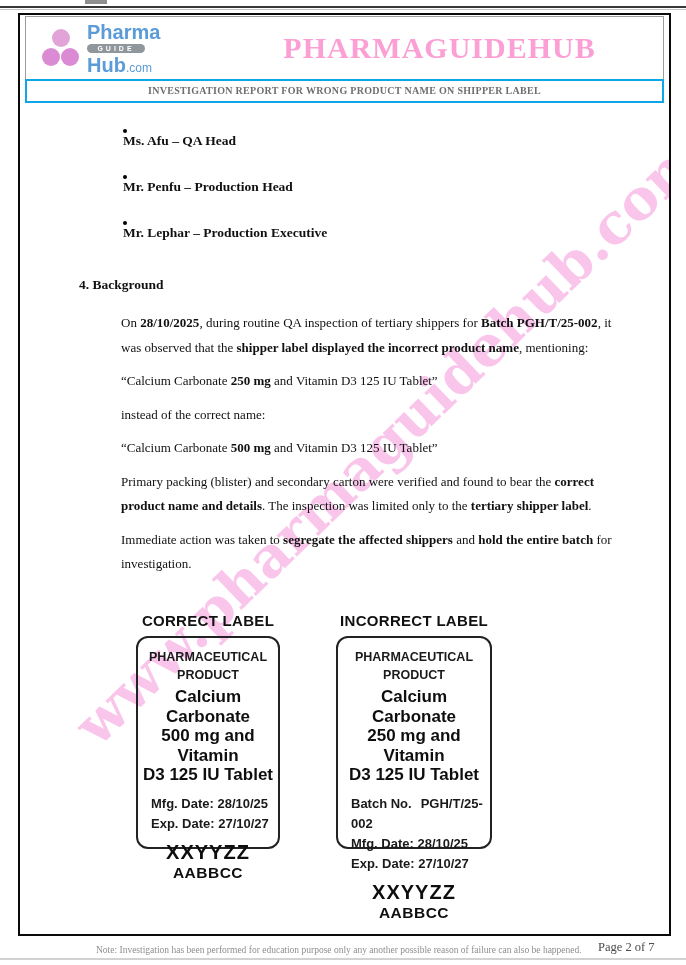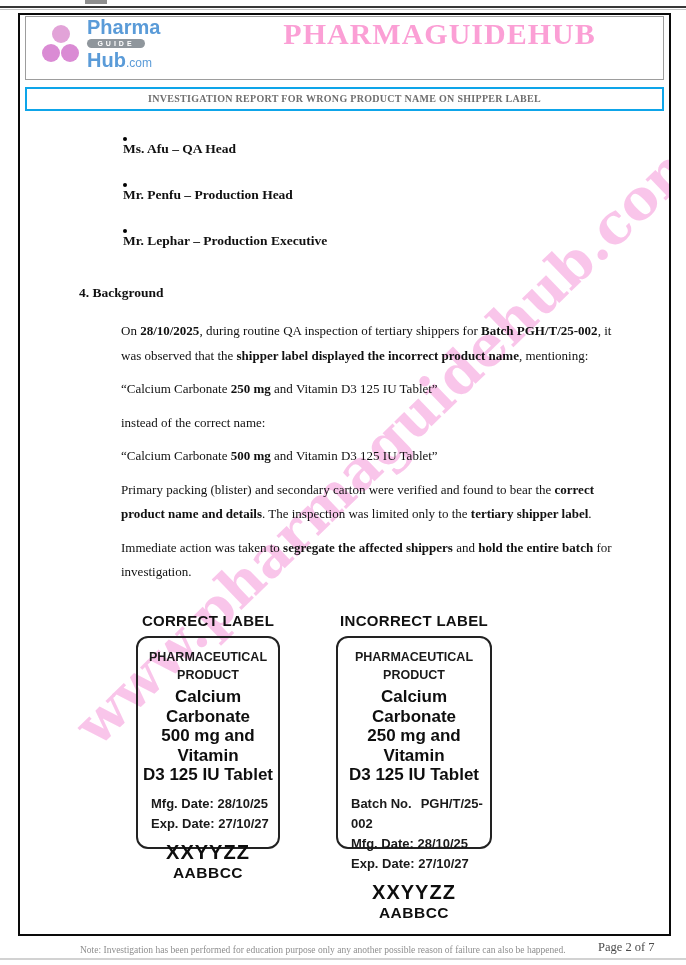--- a/index.html
+++ b/index.html
@@ -22,22 +22,22 @@
   
   .watermark{
     position:absolute;left:-37px;top:436px;width:720px;text-align:center;
     transform:rotate(-44deg);transform-origin:center;
     font-family:"DejaVu Serif", serif;font-size:56px;font-weight:bold;
     color:#f9bce7;opacity:.85;white-space:nowrap;z-index:0;pointer-events:none;
   }
 
   
   .hdr-top{
-    margin:1px 5px 8px;height:62px;border:1px solid #9d9d9d;
-    display:flex;align-items:flex-start;position:relative;z-index:1;
+    margin:1px 5px 0;height:62px;border:1px solid #9d9d9d;
+    display:flex;align-items:center;position:relative;z-index:1;
   }
   .logo{display:flex;align-items:center;margin-left:14px;width:190px;}
   .logo-circles{position:relative;width:40px;height:40px;margin-right:7px;flex:none;}
   .logo-circles .c1{position:absolute;left:12px;top:1px;width:18px;height:18px;border-radius:50%;background:#e2a3d8;}
   .logo-circles .c2{position:absolute;left:2px;top:20px;width:18px;height:18px;border-radius:50%;background:#da8bd4;}
   .logo-circles .c3{position:absolute;left:21px;top:20px;width:18px;height:18px;border-radius:50%;background:#da8bd4;}
   .logo-text{display:flex;flex-direction:column;line-height:1;font-family:"Liberation Sans", sans-serif;}
   .logo-word1{font-weight:bold;font-size:20px;color:#5a9bd8;}
   .logo-badge{
     width:58px;height:9px;background:#8f969c;border-radius:5px;color:#fff;
@@ -76,21 +76,21 @@
     padding-top:11px;background:transparent;
   }
   .lbl-type{font-size:12.5px;font-weight:600;line-height:1.4;white-space:pre-line;color:#1a1a1a;}
   .lbl-name{font-size:17px;font-weight:bold;line-height:1.15;white-space:pre-line;margin-top:3px;color:#0e0e0e;}
   .lbl-rows{text-align:left;margin:9px 0 0 13px;font-size:13px;font-weight:600;line-height:1.55;color:#1a1a1a;}
   .batch-gap{display:inline-block;width:9px;}
   .lbl-code1{font-size:20px;font-weight:bold;margin-top:7px;letter-spacing:1px;color:#0e0e0e;}
   .lbl-code2{font-size:15.5px;font-weight:bold;letter-spacing:.5px;color:#0e0e0e;}
 
   
-  .footer-note{position:absolute;left:80px;top:945px;font-size:9.5px;color:#8e8e8e;z-index:1;}
+  .footer-note{position:absolute;left:96px;top:945px;font-size:9.5px;color:#8e8e8e;z-index:1;}
   .footer-page{position:absolute;left:598px;top:940px;font-size:12.5px;color:#4a4a4a;z-index:1;}
 </style>
 </head>
 <body>
 
 <div class="top-fragment"></div>
 <div class="top-line1"></div>
 <div class="top-line2"></div>
 
 <div class="page">

